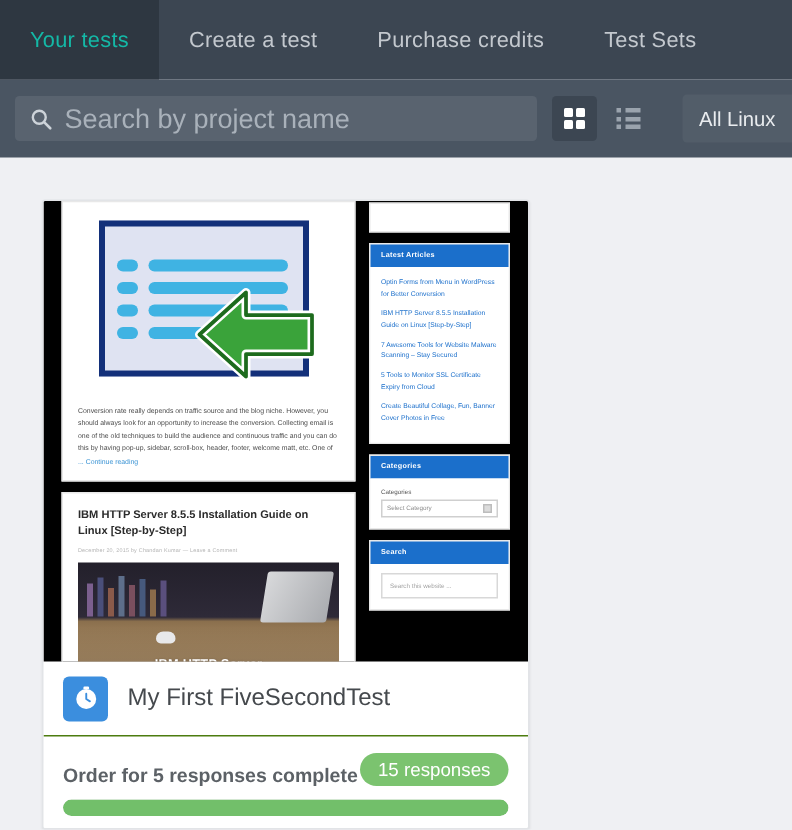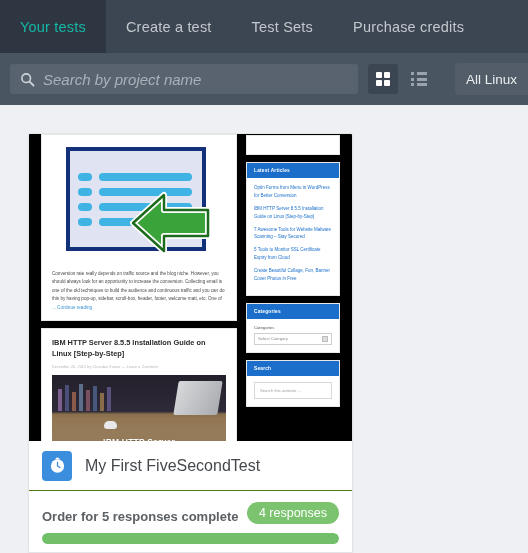--- a/index.html
+++ b/index.html
@@ -51,22 +51,21 @@
     margin-right: 10px;
   }
   .search-icon { width: 15px; height: 15px; flex: 0 0 15px; margin: 0 8px 0 2px; }
   .search-input {
     flex: 1;
     background: transparent;
     border: 0;
     outline: 0;
     color: #e6e9ec;
     font-family: "Liberation Sans", sans-serif;
-    font-size: 15px;
-    font-style: italic;
+    font-size: 18px;
   }
   .search-input::placeholder { color: #a9b1ba; }
 
   .view-btn {
     width: 30px; height: 30px;
     border-radius: 3px;
     display: flex; align-items: center; justify-content: center;
     cursor: pointer;
     margin-right: 6px;
   }
@@ -240,24 +239,24 @@
 <body>
 
 <div class="navbar">
   <div class="nav-tab active">
     <span>Your tests</span>
   </div>
   <div class="nav-tab">
     <span>Create a test</span>
   </div>
   <div class="nav-tab">
+    <span>Purchase credits</span>
+  </div>
+  <div class="nav-tab">
     <span>Test Sets</span>
-  </div>
-  <div class="nav-tab">
-    <span>Purchase credits</span>
   </div>
 </div>
 
 <div class="toolbar">
 
   <div class="search-box">
     <svg class="search-icon" viewBox="0 0 16 16">
       <circle cx="6.6" cy="6.6" r="4.6" fill="none" stroke="#cdd3d9" stroke-width="1.7"></circle>
       <line x1="10.2" y1="10.2" x2="14.4" y2="14.4" stroke="#cdd3d9" stroke-width="1.9" stroke-linecap="round"></line>
     </svg>
@@ -399,21 +398,21 @@
           <circle cx="12" cy="12.6" r="8.4" fill="#ffffff"></circle>
           <rect x="9.6" y="2.2" width="4.8" height="2.3" rx="1" fill="#ffffff"></rect>
           <path d="M12 12.6 L12 8.2 M12 12.6 L15.1 14.6" stroke="#3b8ede" stroke-width="1.6" stroke-linecap="round" fill="none"></path>
         </svg>
       </span>
       <span class="card-title">My First FiveSecondTest</span>
     </div>
 
     <div class="card-status">
       <span class="status-text">Order for 5 responses complete</span>
-      <span class="badge">4 responses</span>
+      <span class="badge">15 responses</span>
     </div>
 
     <div class="progress-track">
       <div class="progress-fill" id="pfill" style="width: 100%;"></div>
     </div>
 
   </div>
 </div>
 
 </body></html>

